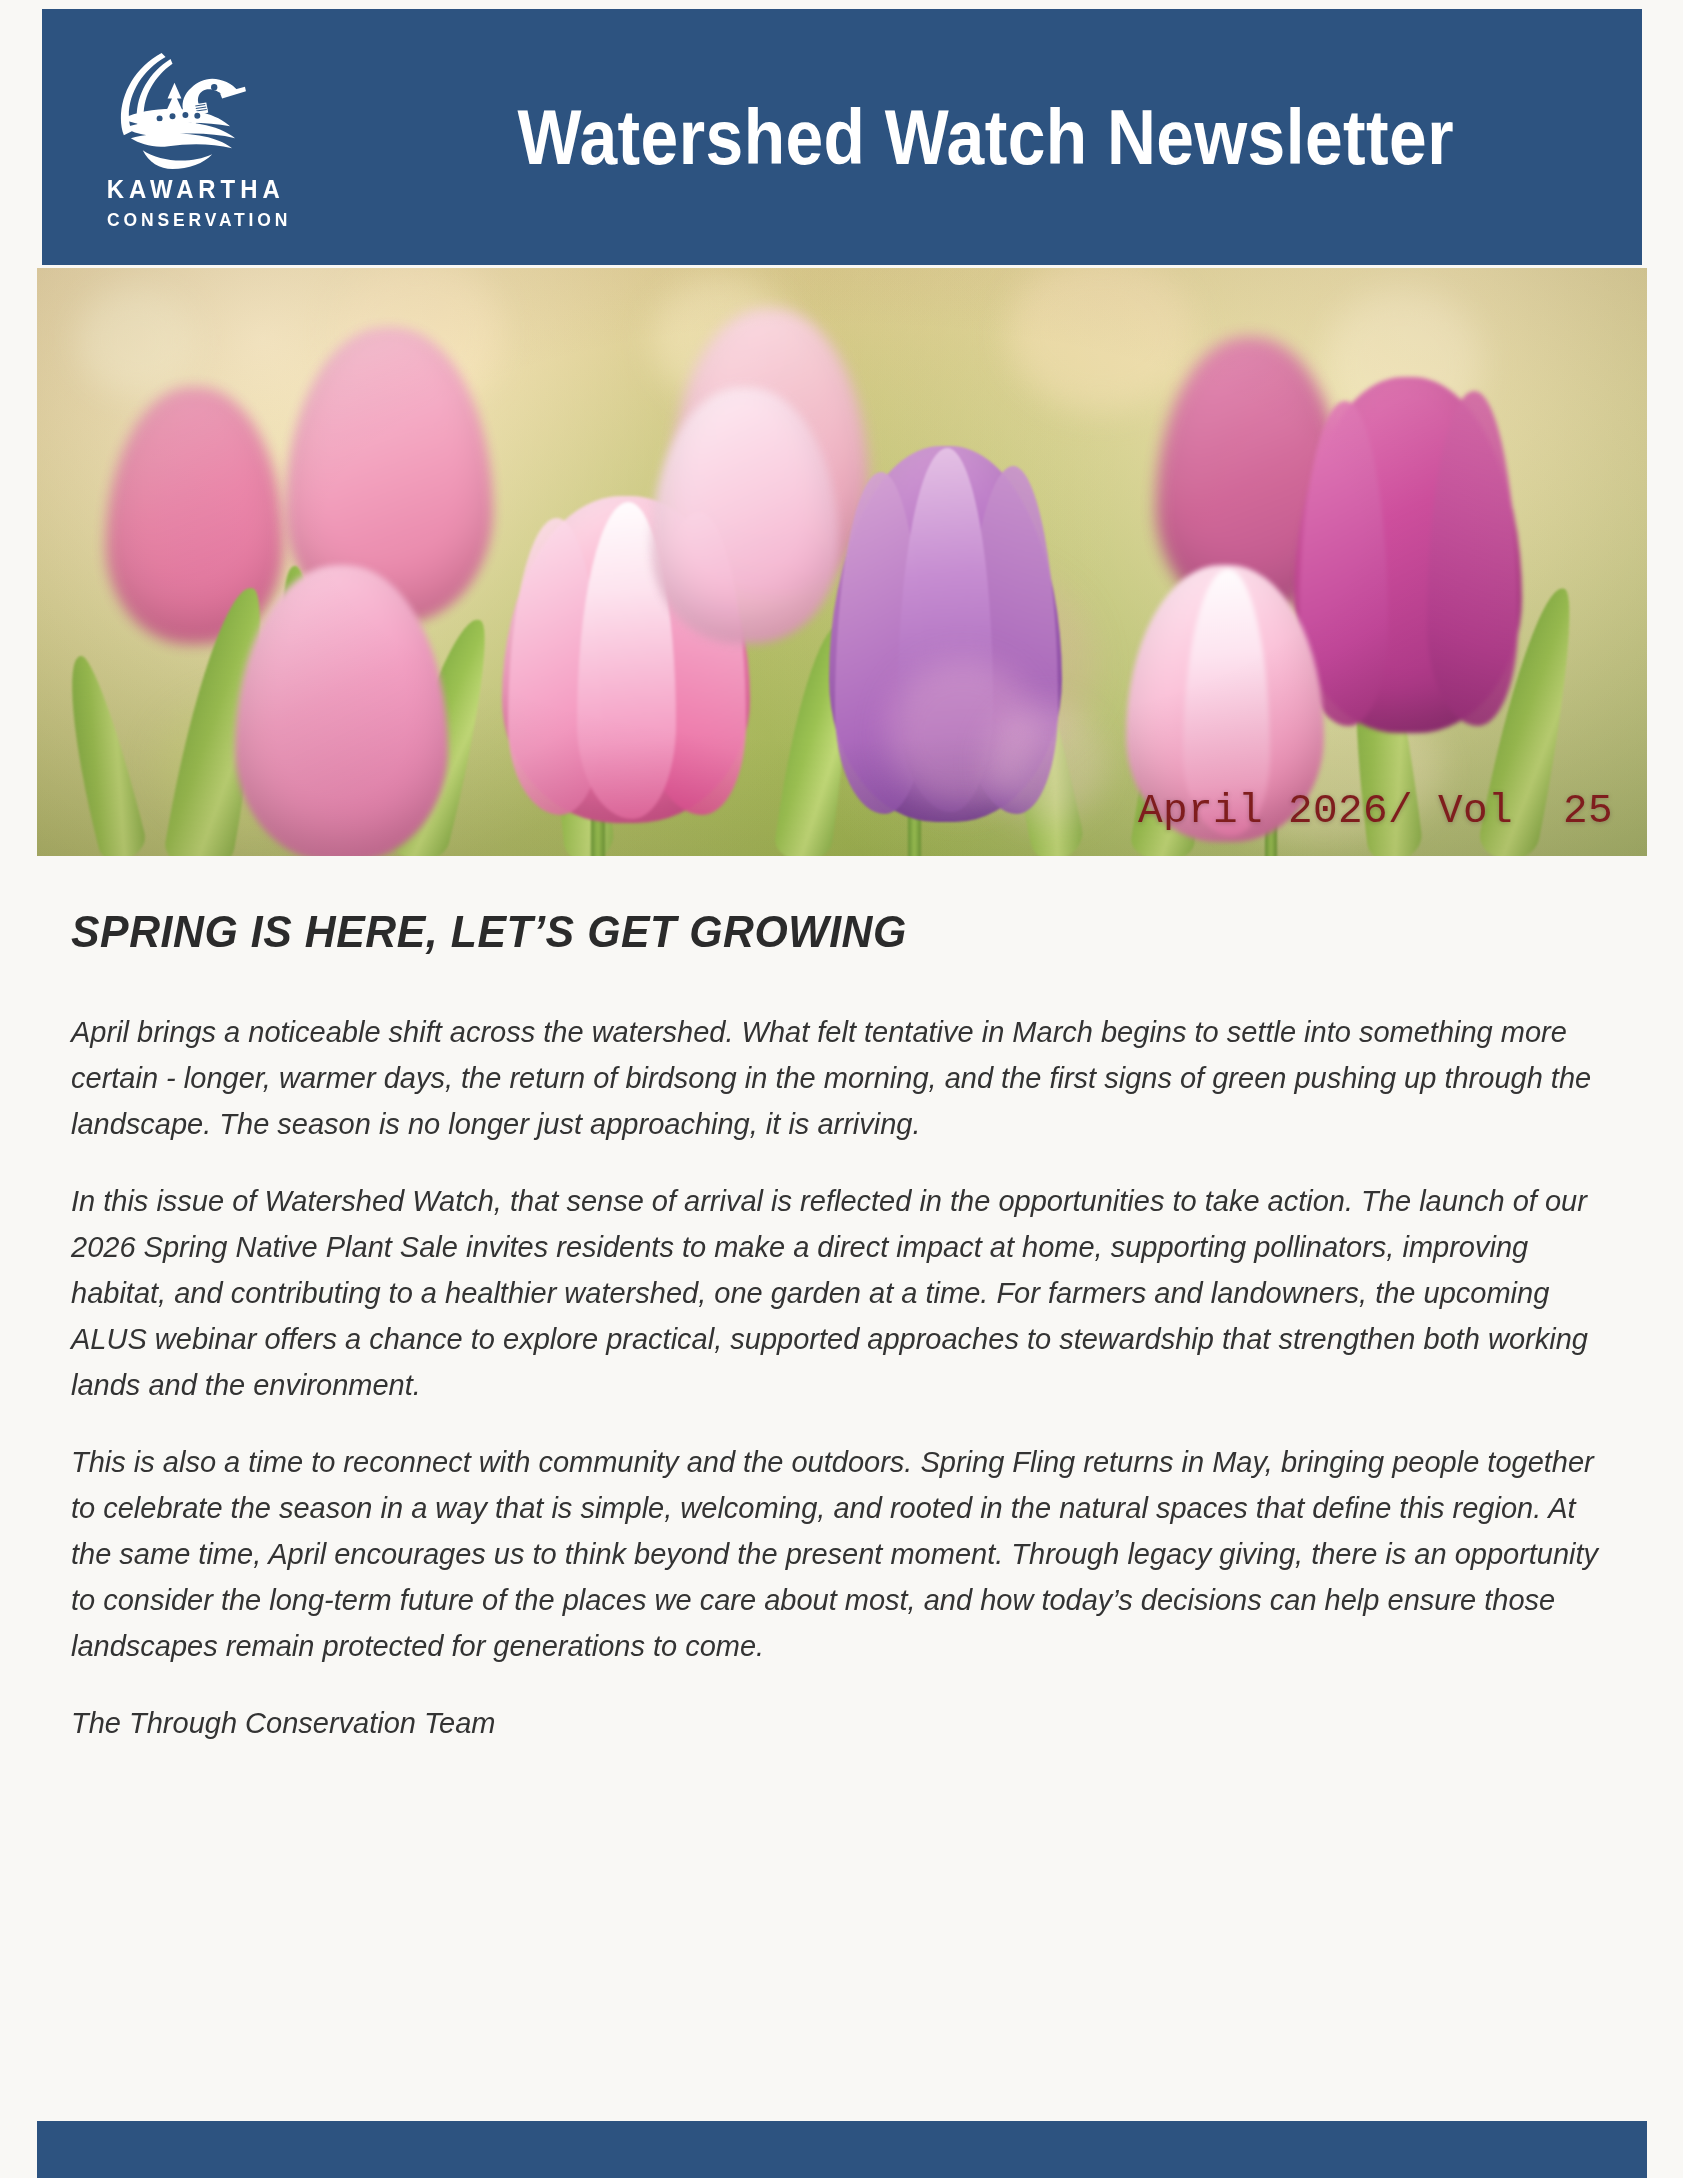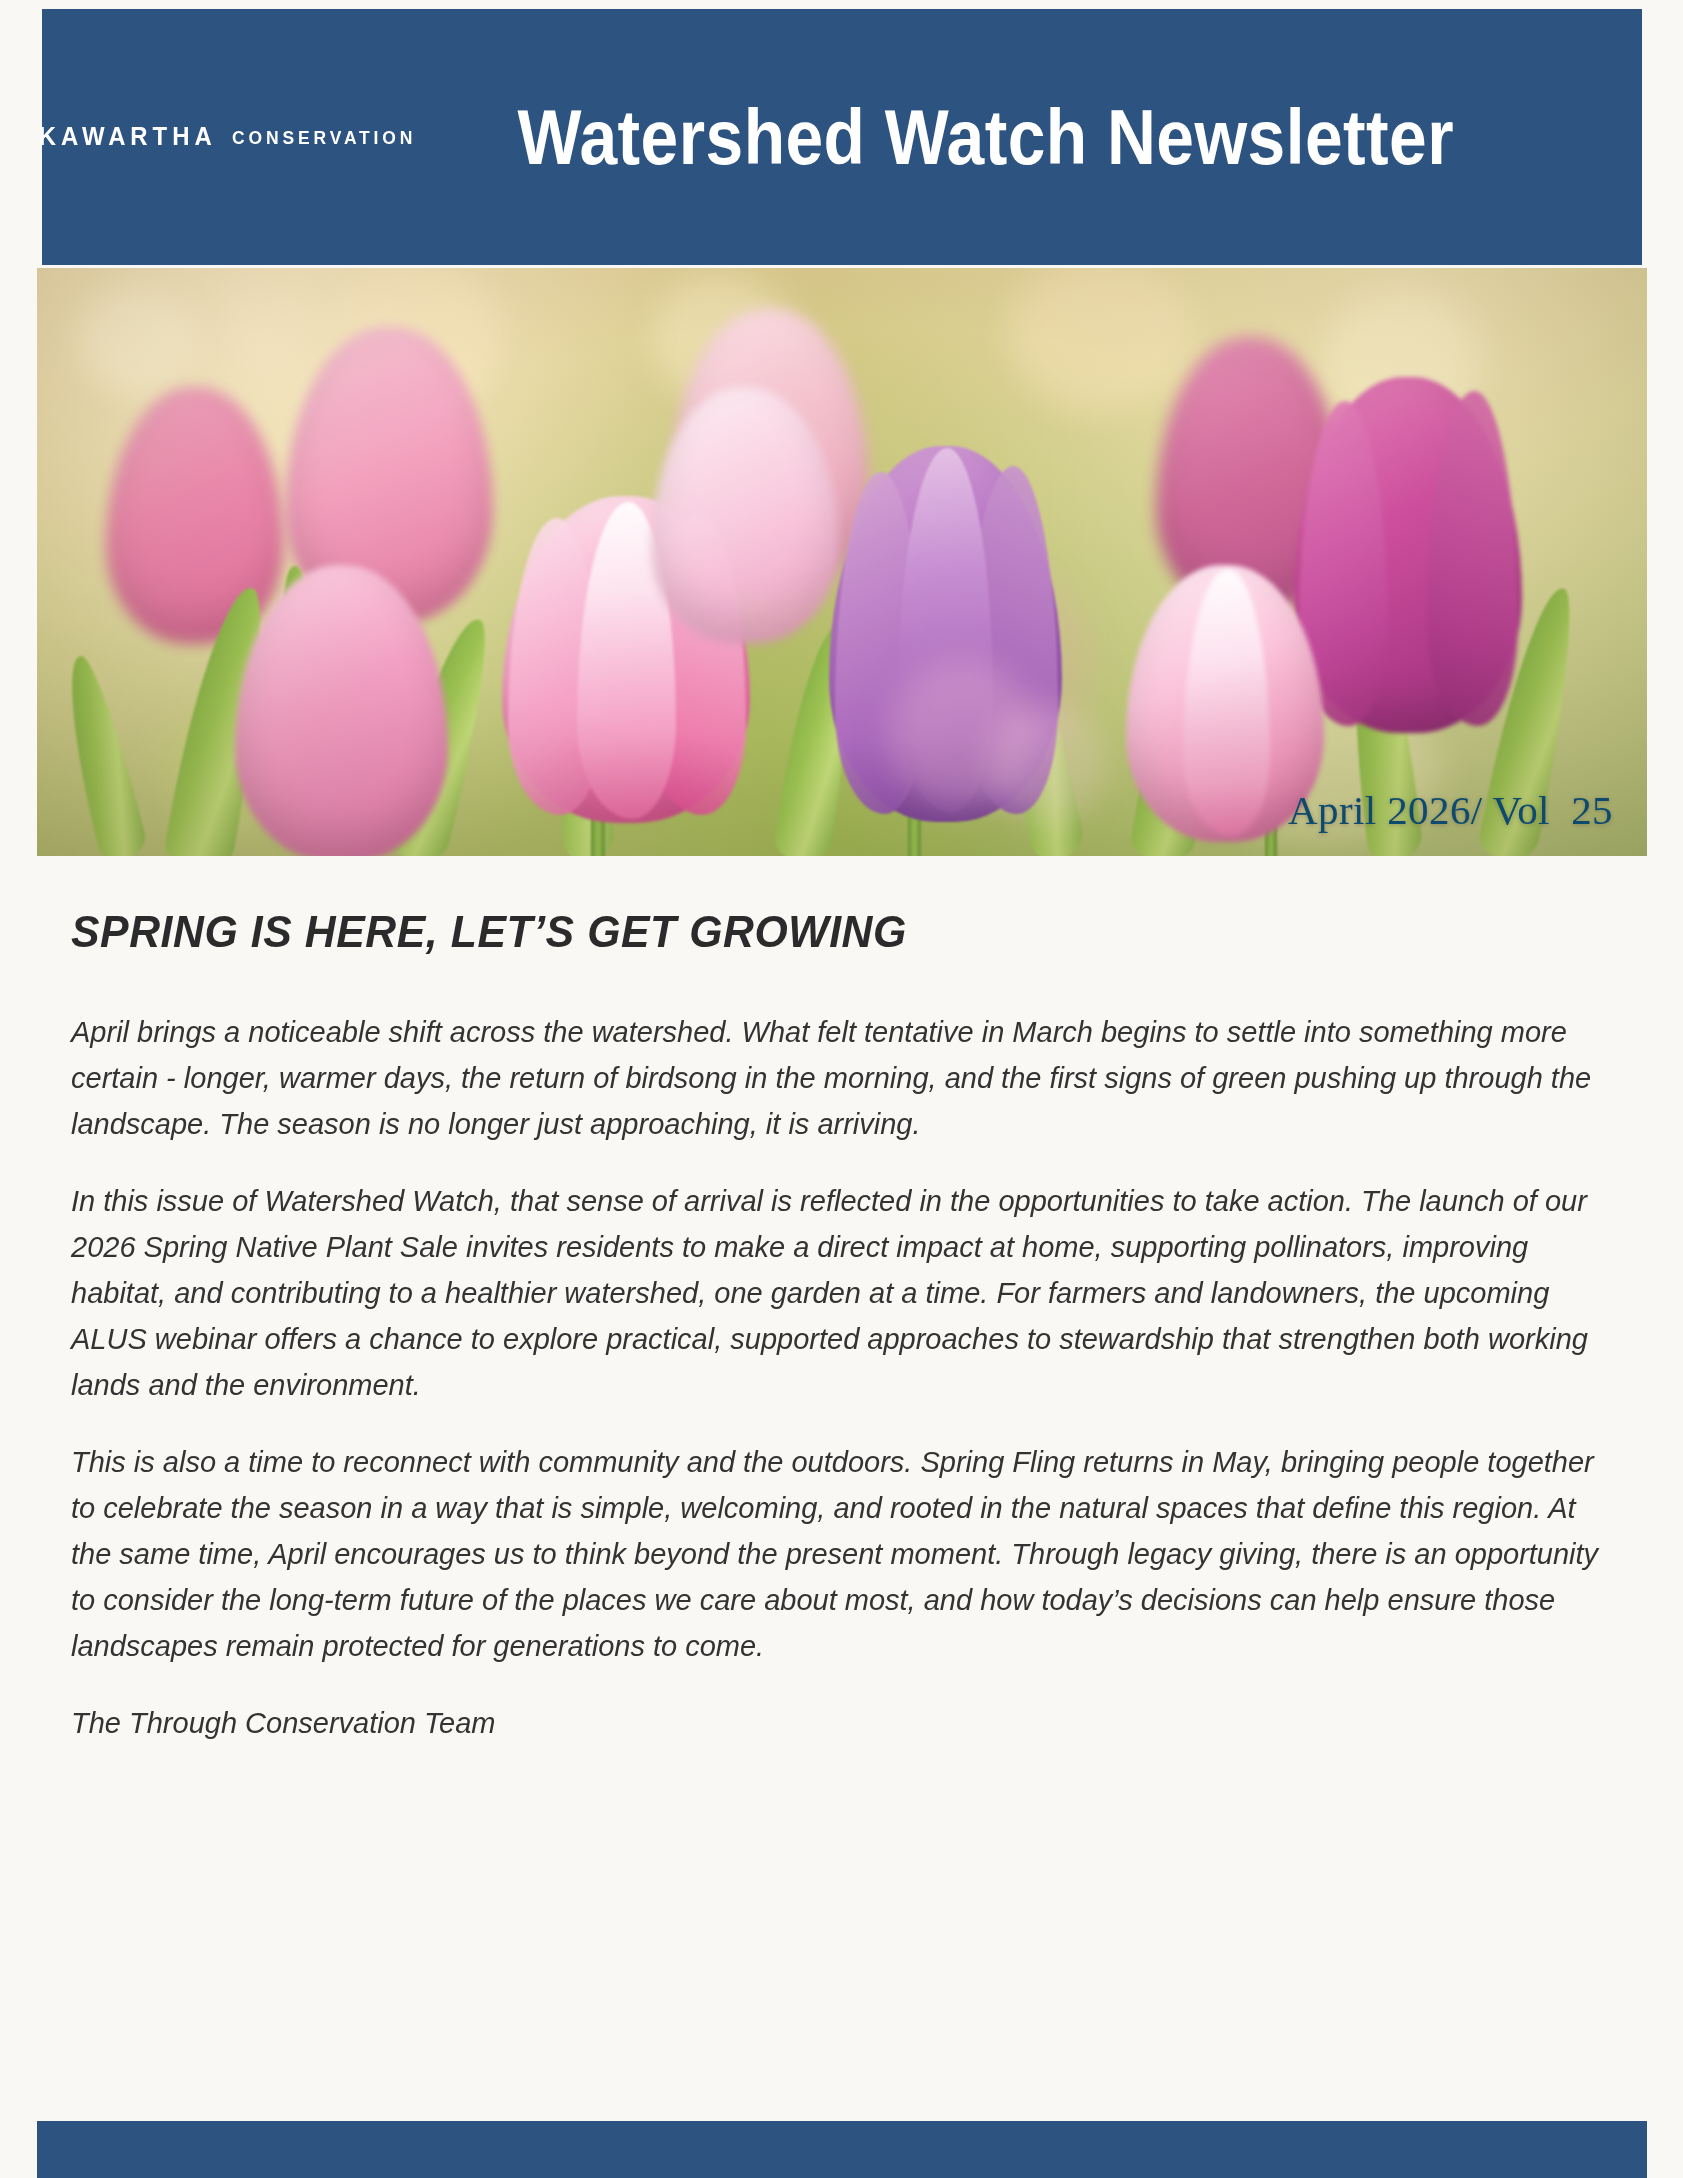--- a/index.html
+++ b/index.html
@@ -24,22 +24,22 @@
     left:42px; top:9px;
     width:1600px; height:256px;
     background:#2d5380;
     display:flex;
     align-items:center;
   }
   .logo-block {
     width:257px;
     margin-left:57px;
     display:flex;
-    flex-direction:row;
-    align-items:center;
+    flex-direction:column;
+    align-items:flex-start;
     justify-content:center;
   }
   .logo-mark { width:149px; height:131px; display:block; }
   .logo-word {
     color:#ffffff;
     font-family:"Liberation Sans Narrow","Liberation Sans", sans-serif;
     font-weight:700;
     letter-spacing:5.4px;
     font-size:26px;
     line-height:1.22;
@@ -110,22 +110,22 @@
     border-radius:6px;
     filter:blur(0.8px);
   }
   .hero-vignette {
     position:absolute; inset:0;
     background:radial-gradient(ellipse at 50% 45%, rgba(0,0,0,0) 45%, rgba(60,40,20,0.16) 100%);
   }
   .hero-date {
     position:absolute;
     right:34px; bottom:22px;
-    color:#0c4a6e;
-    font-family:Liberation Serif, serif;
+    color:#7f1d1d;
+    font-family:Liberation Mono, monospace;
     font-weight:400;
     font-size:41px;
     letter-spacing:0.4px;
     text-shadow:0 1px 4px rgba(80,50,60,0.35);
     white-space:pre;
   }
 
   
   .content {
     position:absolute;

